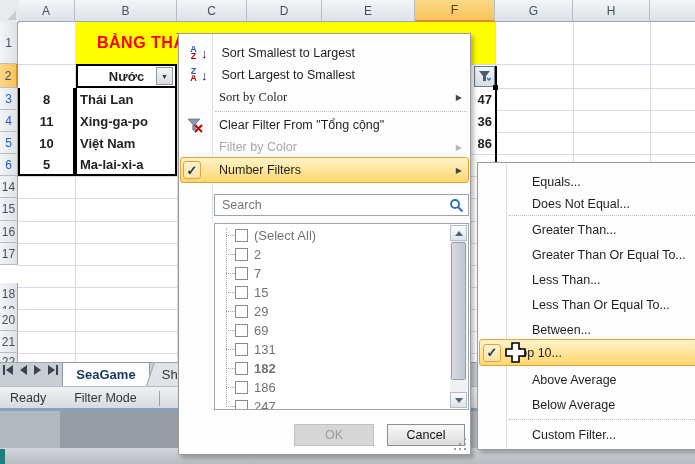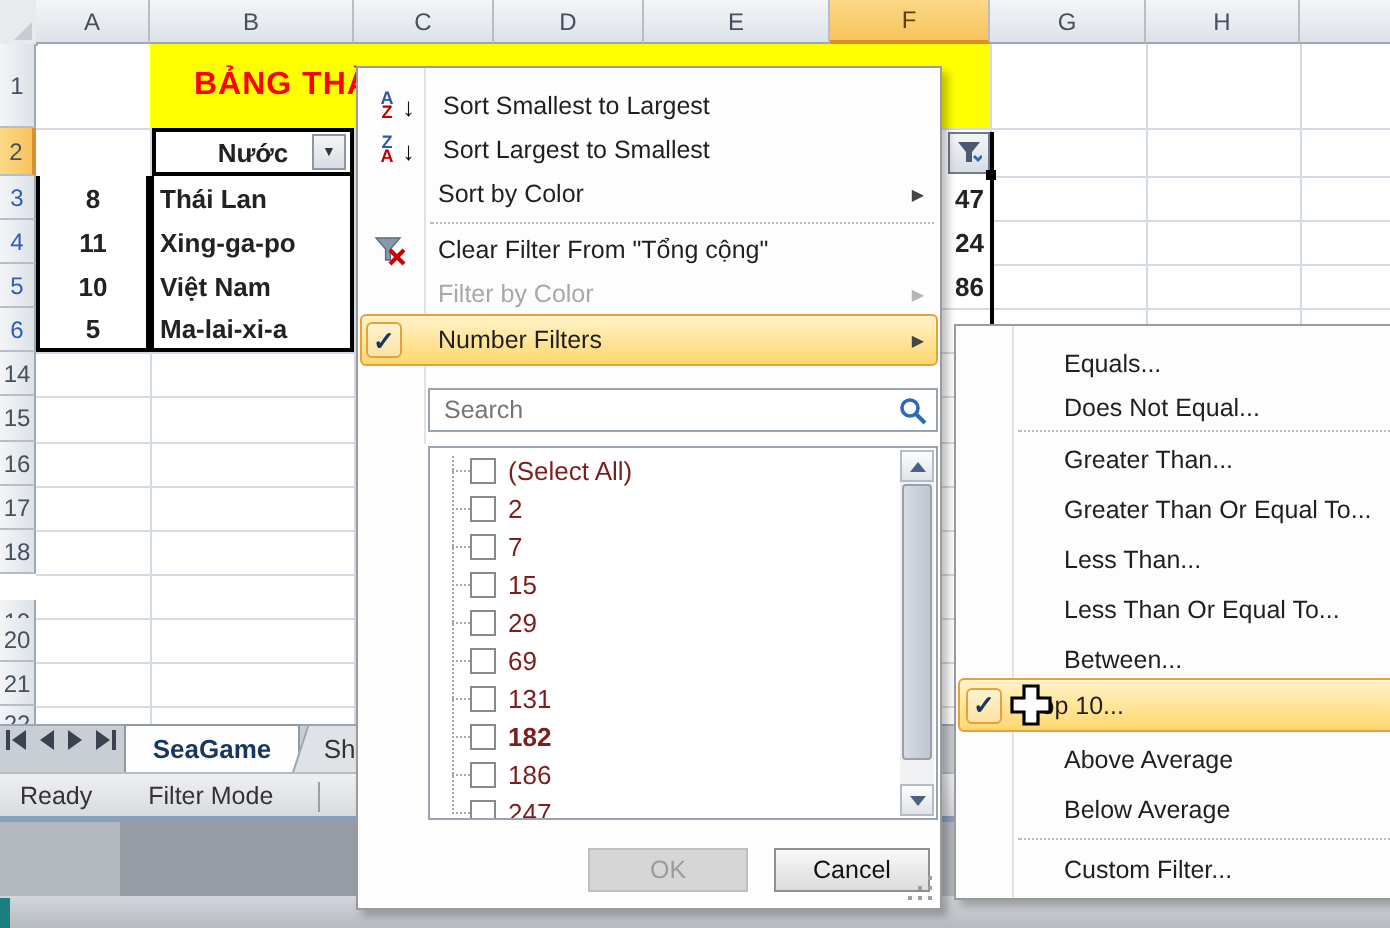--- a/index.html
+++ b/index.html
@@ -70,21 +70,21 @@
   .sorticon b{font-weight:bold;}
   .dna{margin-left:1px;font-size:13px;color:#111;}
 
   .searchbox{left:35px;top:160px;width:255px;height:22px;border:1px solid #9aa4af;background:#fff;box-sizing:border-box;display:flex;align-items:center;}
   .searchbox input{flex:1;border:none;outline:none;font-family:"Liberation Sans",sans-serif;font-size:12.5px;color:#333;margin-left:5px;background:transparent;}
   .listbox{left:35px;top:189px;width:255px;height:187px;border:1px solid #9aa4af;background:#fff;box-sizing:border-box;overflow:hidden;}
   .treeline{position:absolute;left:11px;top:4px;bottom:4px;width:1px;border-left:1px dotted #a5a5a5;}
   .cbrow{position:absolute;left:0;width:230px;height:19px;display:flex;align-items:center;}
   .cbrow .stub{width:9px;margin-left:11px;border-top:1px dotted #a5a5a5;}
   .cbrow .box{width:13px;height:13px;border:1px solid #8a8a8a;background:#fff;box-sizing:border-box;margin-right:6px;}
-  .cbrow .cl{font-size:13px;color:#7f1d1d;}
+  .cbrow .cl{font-size:13px;color:#737373;}
   .vscroll{position:absolute;right:1px;top:1px;bottom:1px;width:17px;background:#f0f1f3;}
   .sbtn{position:absolute;left:0;width:17px;height:16px;background:linear-gradient(#fdfdfd,#dfe3e8);border:1px solid #b5bcc6;box-sizing:border-box;
         display:flex;align-items:center;justify-content:center;}
   .sbtn .t-up{border-left:4px solid transparent;border-right:4px solid transparent;border-bottom:5px solid #4d6185;}
   .sbtn .t-dn{border-left:4px solid transparent;border-right:4px solid transparent;border-top:5px solid #4d6185;}
   .sthumb{position:absolute;left:1px;width:15px;background:linear-gradient(90deg,#d7dce2,#bfc6cf);border:1px solid #98a0ab;border-radius:2px;box-sizing:border-box;}
   .btn{position:absolute;height:22px;box-sizing:border-box;display:flex;align-items:center;justify-content:center;font-size:12.5px;}
   .btn.ok{left:115px;top:390px;width:80px;background:#d6d6d6;border:1px solid #bfbfbf;color:#9b9b9b;}
   .btn.cancel{left:208px;top:390px;width:78px;background:linear-gradient(#f8f8f8,#dcdcdc);border:1px solid #8e8f8f;color:#111;}
   .grip{position:absolute;right:3px;bottom:3px;width:13px;height:12px;}
@@ -182,21 +182,21 @@
     </div>
   <div class="abs rh" style="top:198px;height:23px;">
       <span>15</span>
     </div>
   <div class="abs rh" style="top:221px;height:22px;">
       <span>16</span>
     </div>
   <div class="abs rh" style="top:243px;height:22px;">
       <span>17</span>
     </div>
-  <div class="abs rh" style="top:265px;height:22px;">
+  <div class="abs rh" style="top:283px;height:22px;">
       <span>18</span>
     </div>
   <div class="abs rh" style="top:300px;height:22px;">
       <span>19</span>
     </div>
   <div class="abs rh" style="top:309px;height:22px;">
       <span>20</span>
     </div>
   <div class="abs rh" style="top:331px;height:22px;">
       <span>21</span>
@@ -238,21 +238,21 @@
   <div class="abs fbtn">
     <svg width="13" height="13" viewBox="0 0 13 13">
       <polygon points="1,1 12,1 8,6 8,11 5,11 5,6" fill="#4a5a6e"></polygon>
       <polyline points="9,8 11,10 13,8" fill="none" stroke="#2b6cb8" stroke-width="1.5"></polyline>
     </svg>
   </div>
   <div class="abs fval" style="left:441px;top:88px;font-weight:bold;">
       <span>47</span>
     </div>
   <div class="abs fval" style="left:441px;top:110px;font-weight:bold;">
-      <span>24</span>
+      <span>36</span>
     </div>
   <div class="abs fval" style="left:441px;top:132px;font-weight:bold;">
       <span>86</span>
     </div>
   <div class="abs" style="left:495px;top:66px;width:2px;height:96px;background:#000;"></div>
   <div class="abs" style="left:493px;top:85px;width:5px;height:5px;background:#000;"></div>
 
   <div class="abs tabbar"></div>
   <div class="abs navbtns">
     <span class="navg">
@@ -300,21 +300,21 @@
       <span class="lab" style="margin-left:14px;">Sort Smallest to Largest</span>
     </div>
     <div class="mi" style="top:30px;">
       <span class="sorticon">
           <b style="color:#2b5aa5;">Z</b>
           <b style="color:#c00000;">A</b>
         </span>
       <span class="dna">↓</span>
       <span class="lab" style="margin-left:14px;">Sort Largest to Smallest</span>
     </div>
-    <div class="mi" style="top:52px;">
+    <div class="mi" style="top:52px;font-family:Liberation Serif, serif;">
       <span class="lab">Sort by Color</span>
       <span class="arrow">▶</span>
     </div>
     <div class="msep" style="top:77px;"></div>
     <div class="mi" style="top:80px;">
       <svg width="16" height="16" viewBox="0 0 16 16" style="margin-left:8px;">
         <polygon points="1,2 13,2 8.2,7.5 8.2,13 5.8,13 5.8,7.5" fill="#8898ad" stroke="#5a6a80" stroke-width="0.7"></polygon>
         <path d="M8 8 L15 15 M15 8 L8 15" stroke="#cc0000" stroke-width="2.1"></path>
       </svg>
       <span class="lab" style="margin-left:16px;">Clear Filter From "Tổng cộng"</span>

